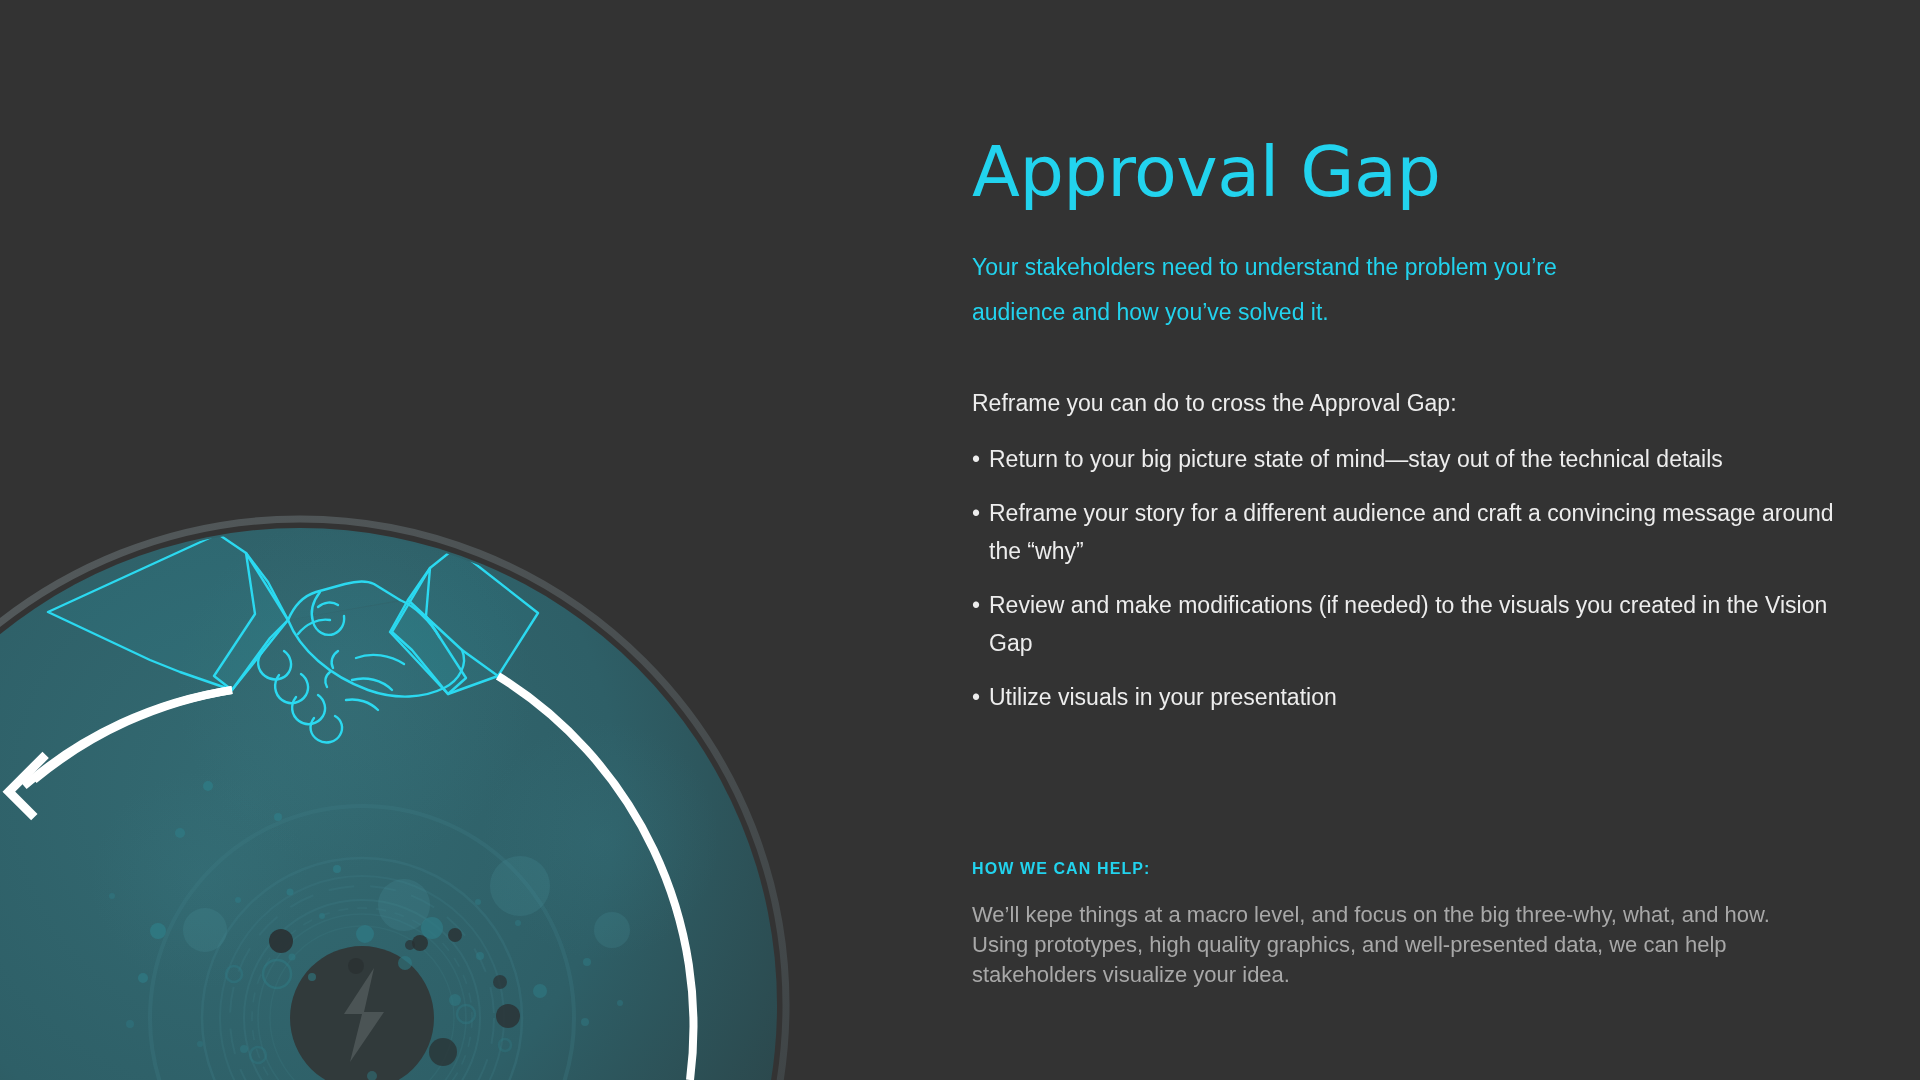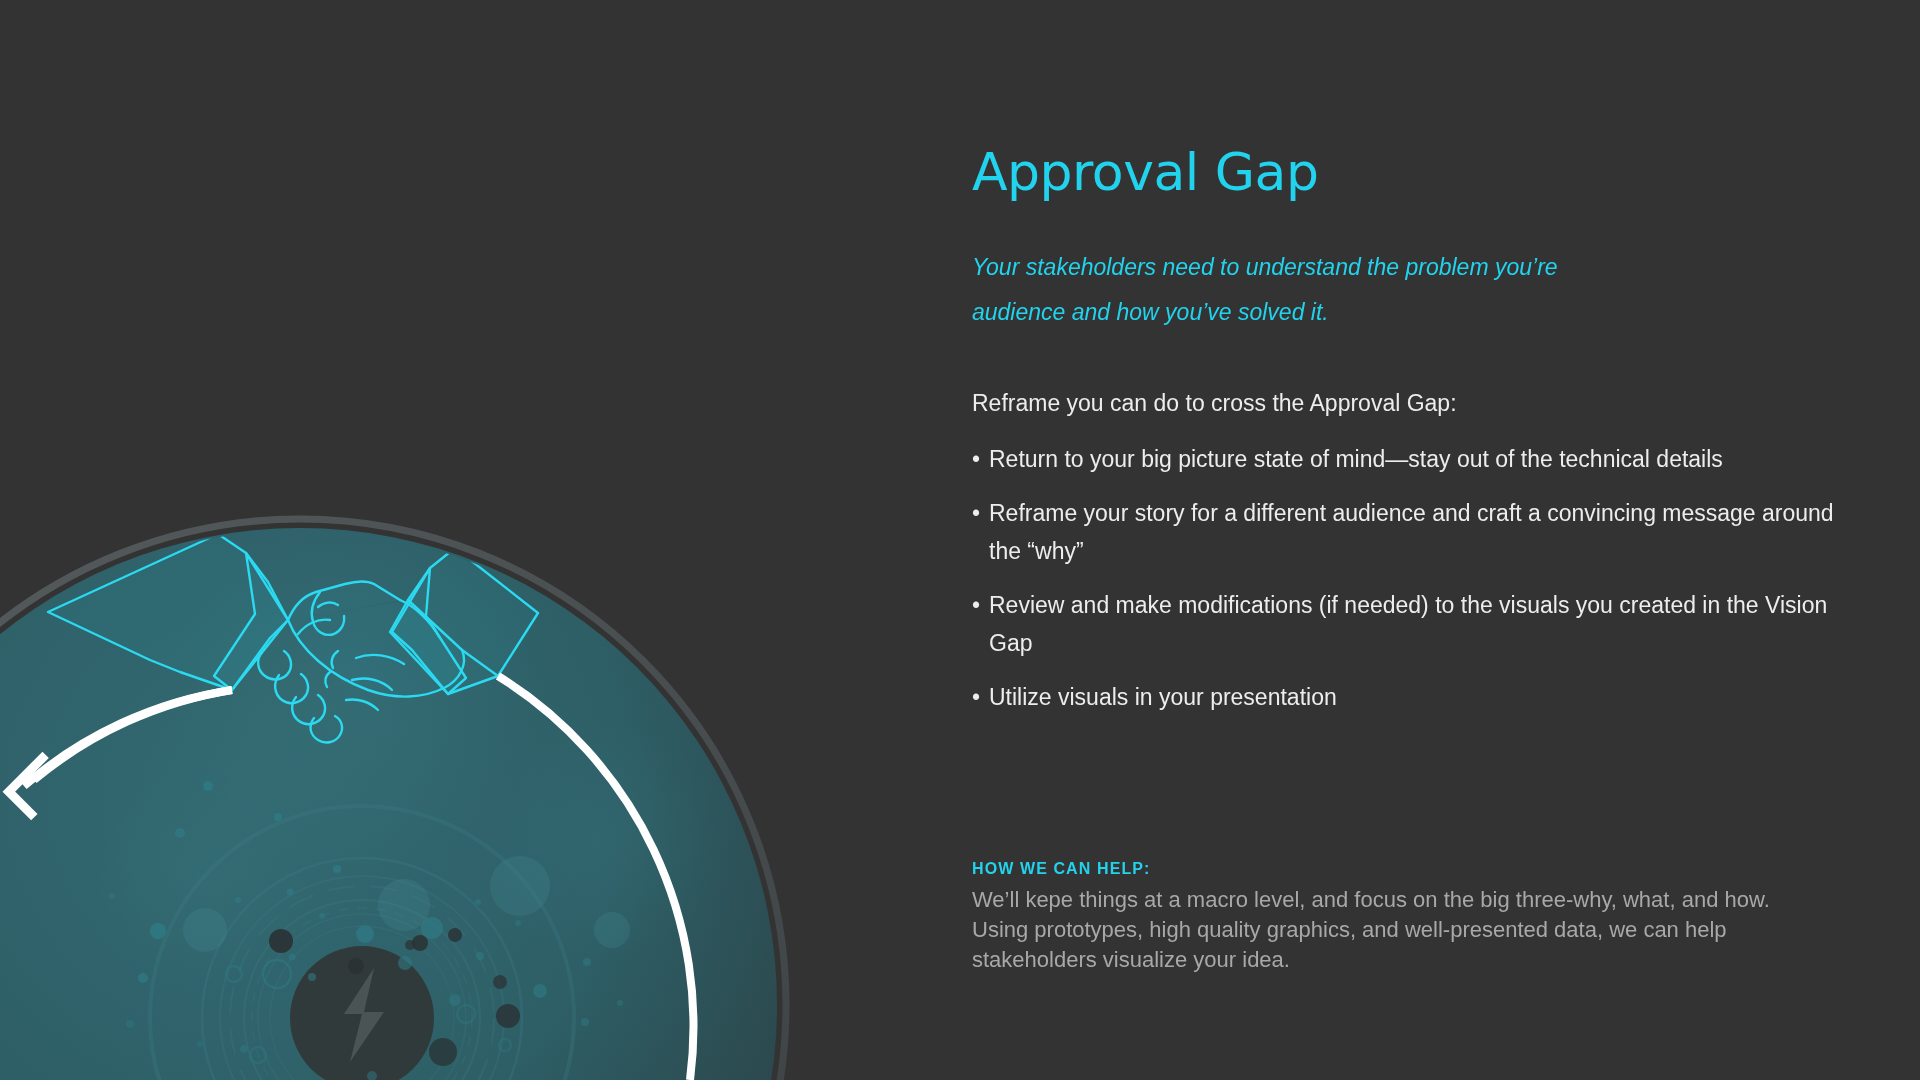--- a/index.html
+++ b/index.html
@@ -34,39 +34,38 @@
     left:972px;
     top:0;
     width:948px;
     height:1080px;
   }
 
   #page-title {
     position:absolute;
     left:0;
     top:140px;
-    font-size:52px;
+    font-size:70px;
     line-height:64px;
     letter-spacing:-0.5px;
     font-weight:400;
     color:#22D3EE;
     font-family:"DejaVu Sans", sans-serif;
     white-space:nowrap;
     text-align:right;
   }
 
   #subtitle {
     position:absolute;
     left:0;
     top:245px;
     width:640px;
     font-size:23px;
     line-height:45px;
     color:#22D3EE;
-    font-style:italic;
   }
 
   #lede {
     position:absolute;
     left:0;
     top:388px;
     font-size:23px;
     line-height:30px;
     color:#EDEDED;
     white-space:nowrap;
@@ -99,21 +98,21 @@
     position:absolute;
     left:0;
     top:860px;
     width:860px;
   }
   #help-heading {
     font-size:16px;
     font-weight:bold;
     letter-spacing:1.1px;
     color:#22D3EE;
-    margin-bottom:7px;
+    margin-bottom:22px;
   }
   #help-body {
     font-size:22px;
     line-height:30px;
     color:#A8A8A8;
   }
 </style>
 </head>
 <body>
 

